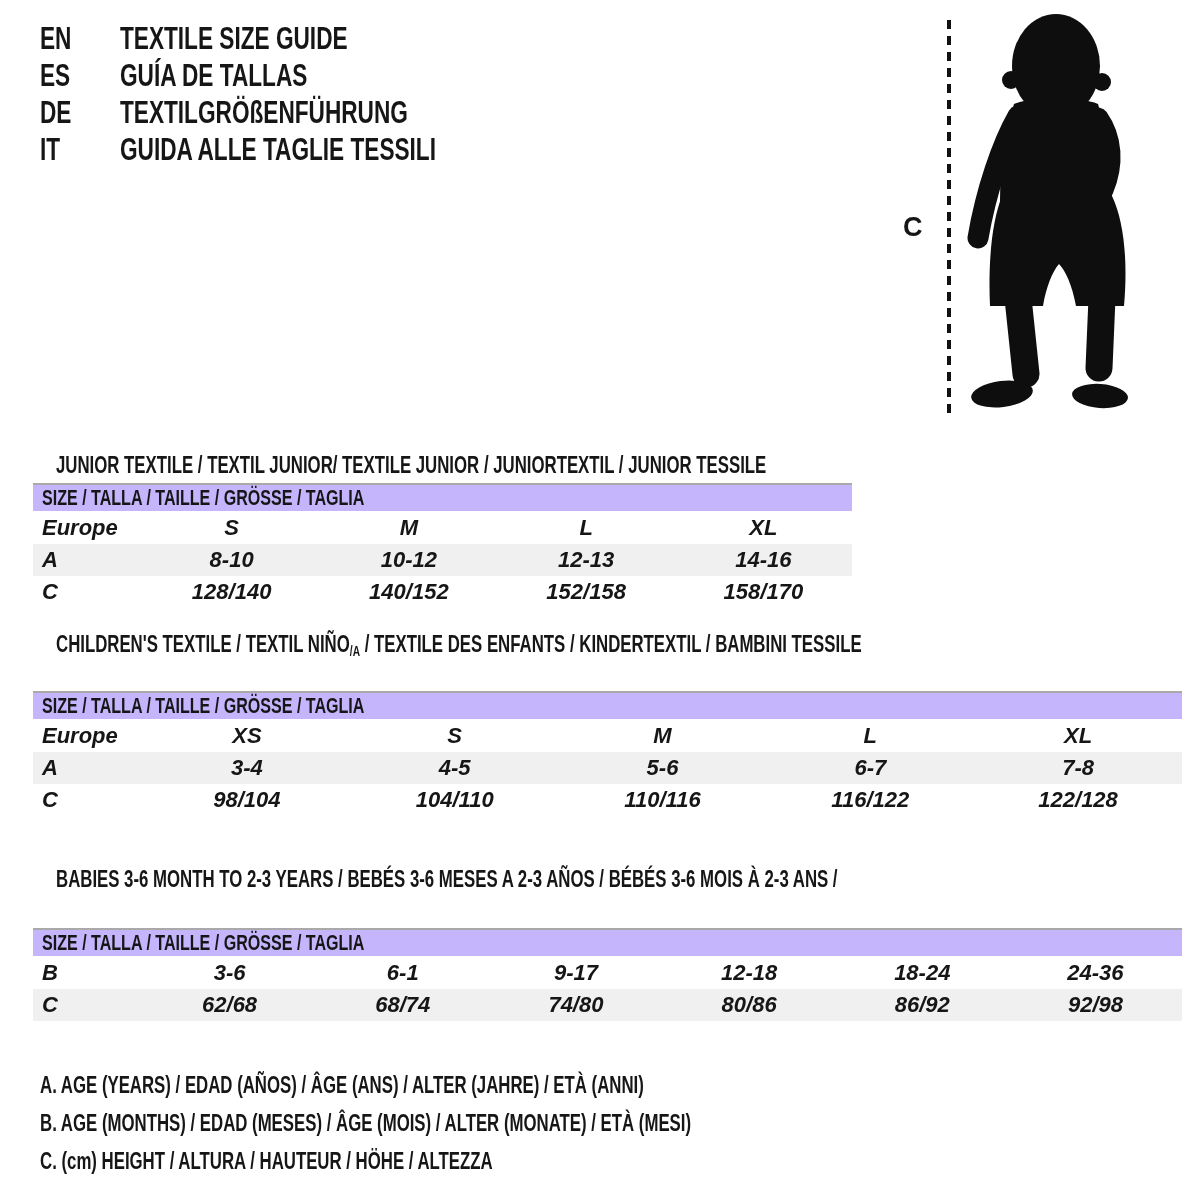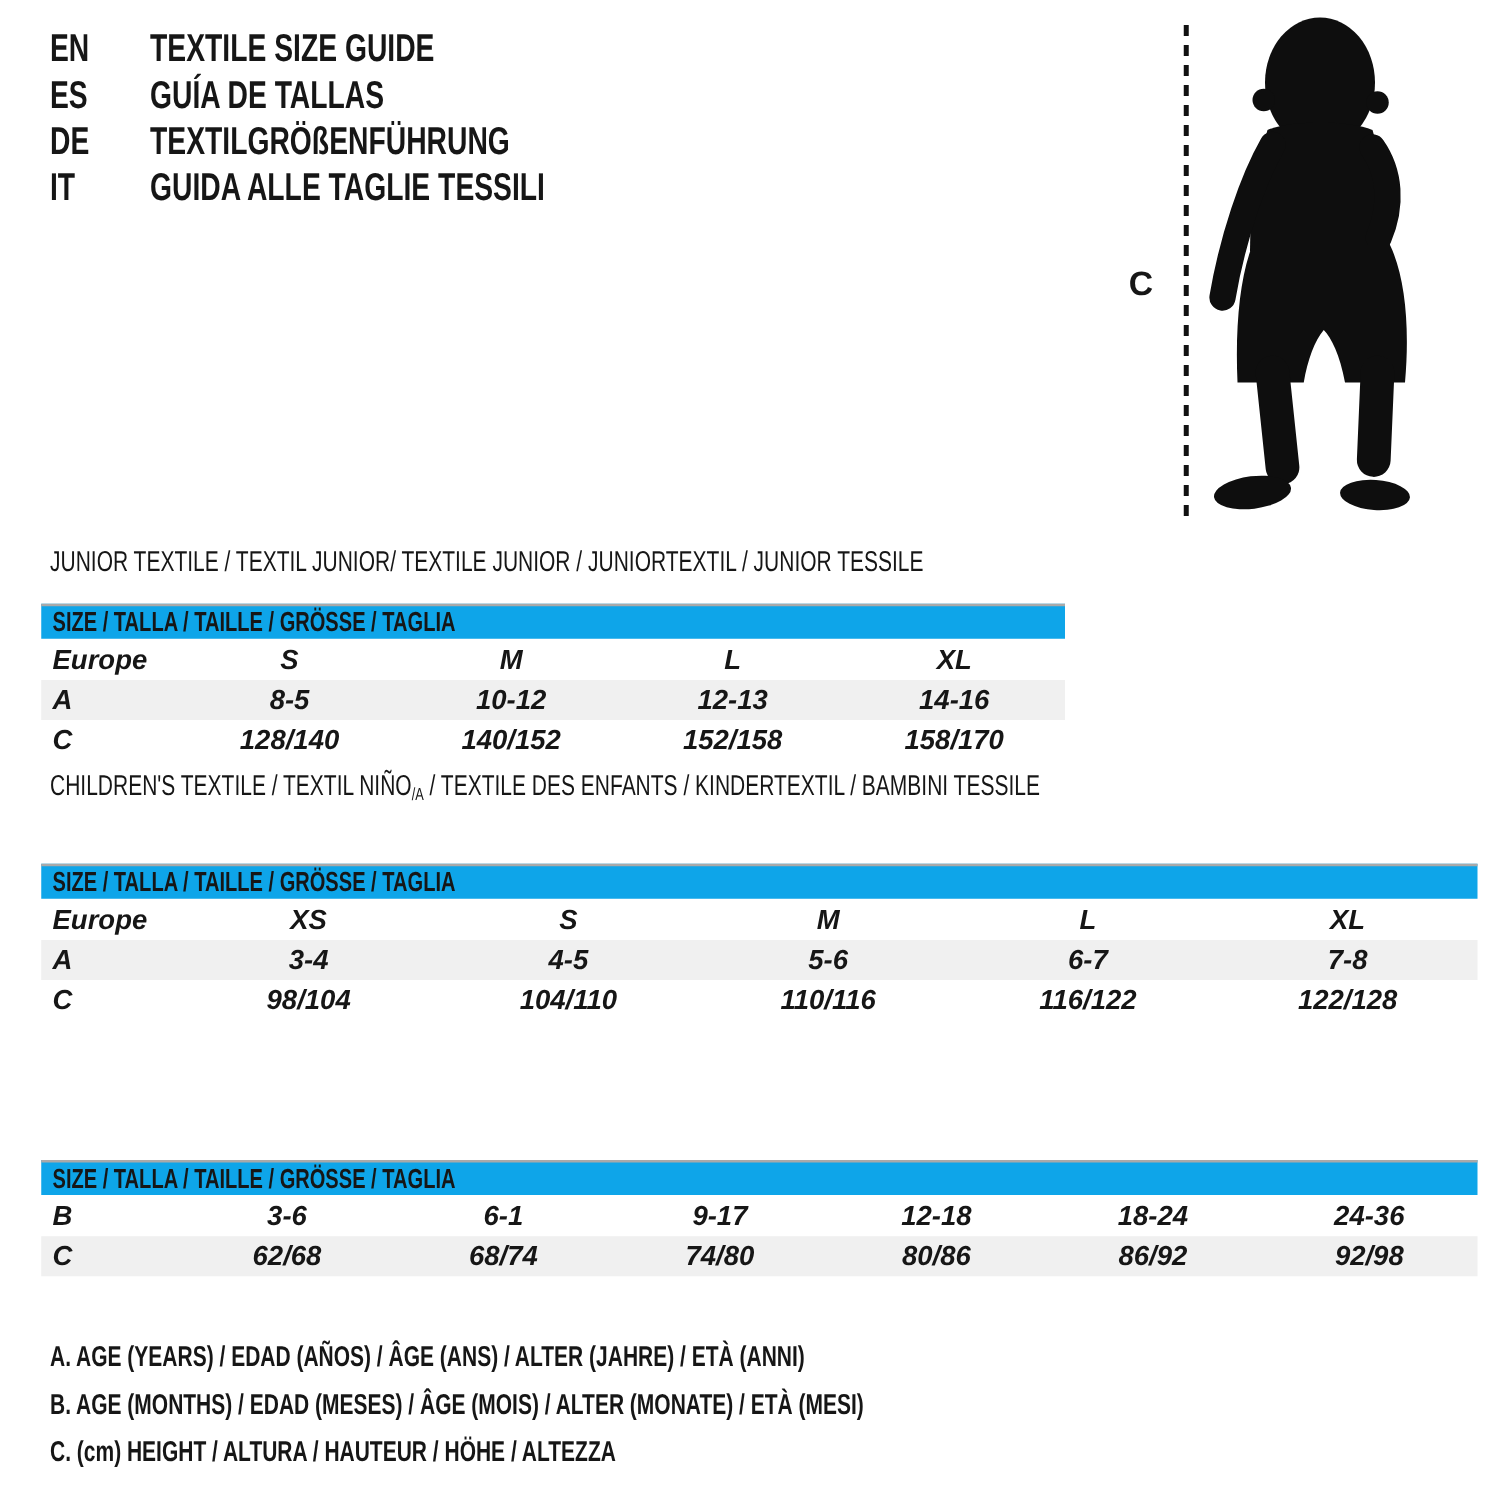--- a/index.html
+++ b/index.html
@@ -21,31 +21,31 @@
 
   
   .measure-line{
     position:absolute;left:947px;top:20px;width:4px;height:396px;
     background:repeating-linear-gradient(to bottom,#111 0px,#111 9px,transparent 9px,transparent 16px);
   }
   .measure-label{position:absolute;left:903px;top:212px;font-size:27px;}
   .baby-svg{position:absolute;left:962px;top:6px;width:182px;height:412px;}
 
   
-  .sec-heading{position:absolute;margin:0;font-size:23px;line-height:25px;white-space:nowrap;font-weight:400;}
+  .sec-heading{position:absolute;margin:16px;font-size:23px;line-height:25px;white-space:nowrap;font-weight:700;}
   .h-junior{left:40px;top:437px;}
   .h-children{left:40px;top:616px;}
   .h-babies{left:40px;top:843px;}
   .h-babies .hline{height:40px;line-height:40px;}
   .sub-script{font-size:14px;vertical-align:-4px;}
 
   
   .size-bar{
     position:absolute;height:28px;box-sizing:border-box;
-    background:#0ea5e9;border-top:2px solid #a9a9a9;
+    background:#c4b5fd;border-top:2px solid #a9a9a9;
     font-size:22px;line-height:25px;padding-left:9px;
   }
   .bar-junior{left:33px;top:483px;width:819px;}
   .bar-children{left:33px;top:691px;width:1149px;}
   .bar-babies{left:33px;top:928px;width:1149px;}
 
   
   .size-table{position:absolute;font-style:italic;}
   .t-junior{left:33px;top:512px;width:819px;}
   .t-children{left:33px;top:720px;width:1149px;}
@@ -104,21 +104,21 @@
   <div class="size-table t-junior">
     <div class="trow">
       <span class="tlabel">Europe</span>
       <span class="tcell">S</span>
       <span class="tcell">M</span>
       <span class="tcell">L</span>
       <span class="tcell">XL</span>
     </div>
     <div class="trow shade">
       <span class="tlabel">A</span>
-      <span class="tcell">8-5</span>
+      <span class="tcell">8-10</span>
       <span class="tcell">10-12</span>
       <span class="tcell">12-13</span>
       <span class="tcell">14-16</span>
     </div>
     <div class="trow">
       <span class="tlabel">C</span>
       <span class="tcell">128/140</span>
       <span class="tcell">140/152</span>
       <span class="tcell">152/158</span>
       <span class="tcell">158/170</span>
@@ -148,20 +148,21 @@
       <span class="tlabel">C</span>
       <span class="tcell">98/104</span>
       <span class="tcell">104/110</span>
       <span class="tcell">110/116</span>
       <span class="tcell">116/122</span>
       <span class="tcell">122/128</span>
     </div>
   </div>
 
   <h2 class="sec-heading h-babies">
+    <div class="hline"><span class="cx">BABIES 3-6 MONTH TO 2-3 YEARS / BEBÉS 3-6 MESES A 2-3 AÑOS / BÉBÉS 3-6 MOIS À 2-3 ANS /</span></div>
   </h2>
   <div class="size-bar bar-babies"><span class="cx">SIZE / TALLA / TAILLE / GRÖSSE / TAGLIA</span></div>
   <div class="size-table t-babies">
     <div class="trow">
       <span class="tlabel">B</span>
       <span class="tcell">3-6</span>
       <span class="tcell">6-1</span>
       <span class="tcell">9-17</span>
       <span class="tcell">12-18</span>
       <span class="tcell">18-24</span>

